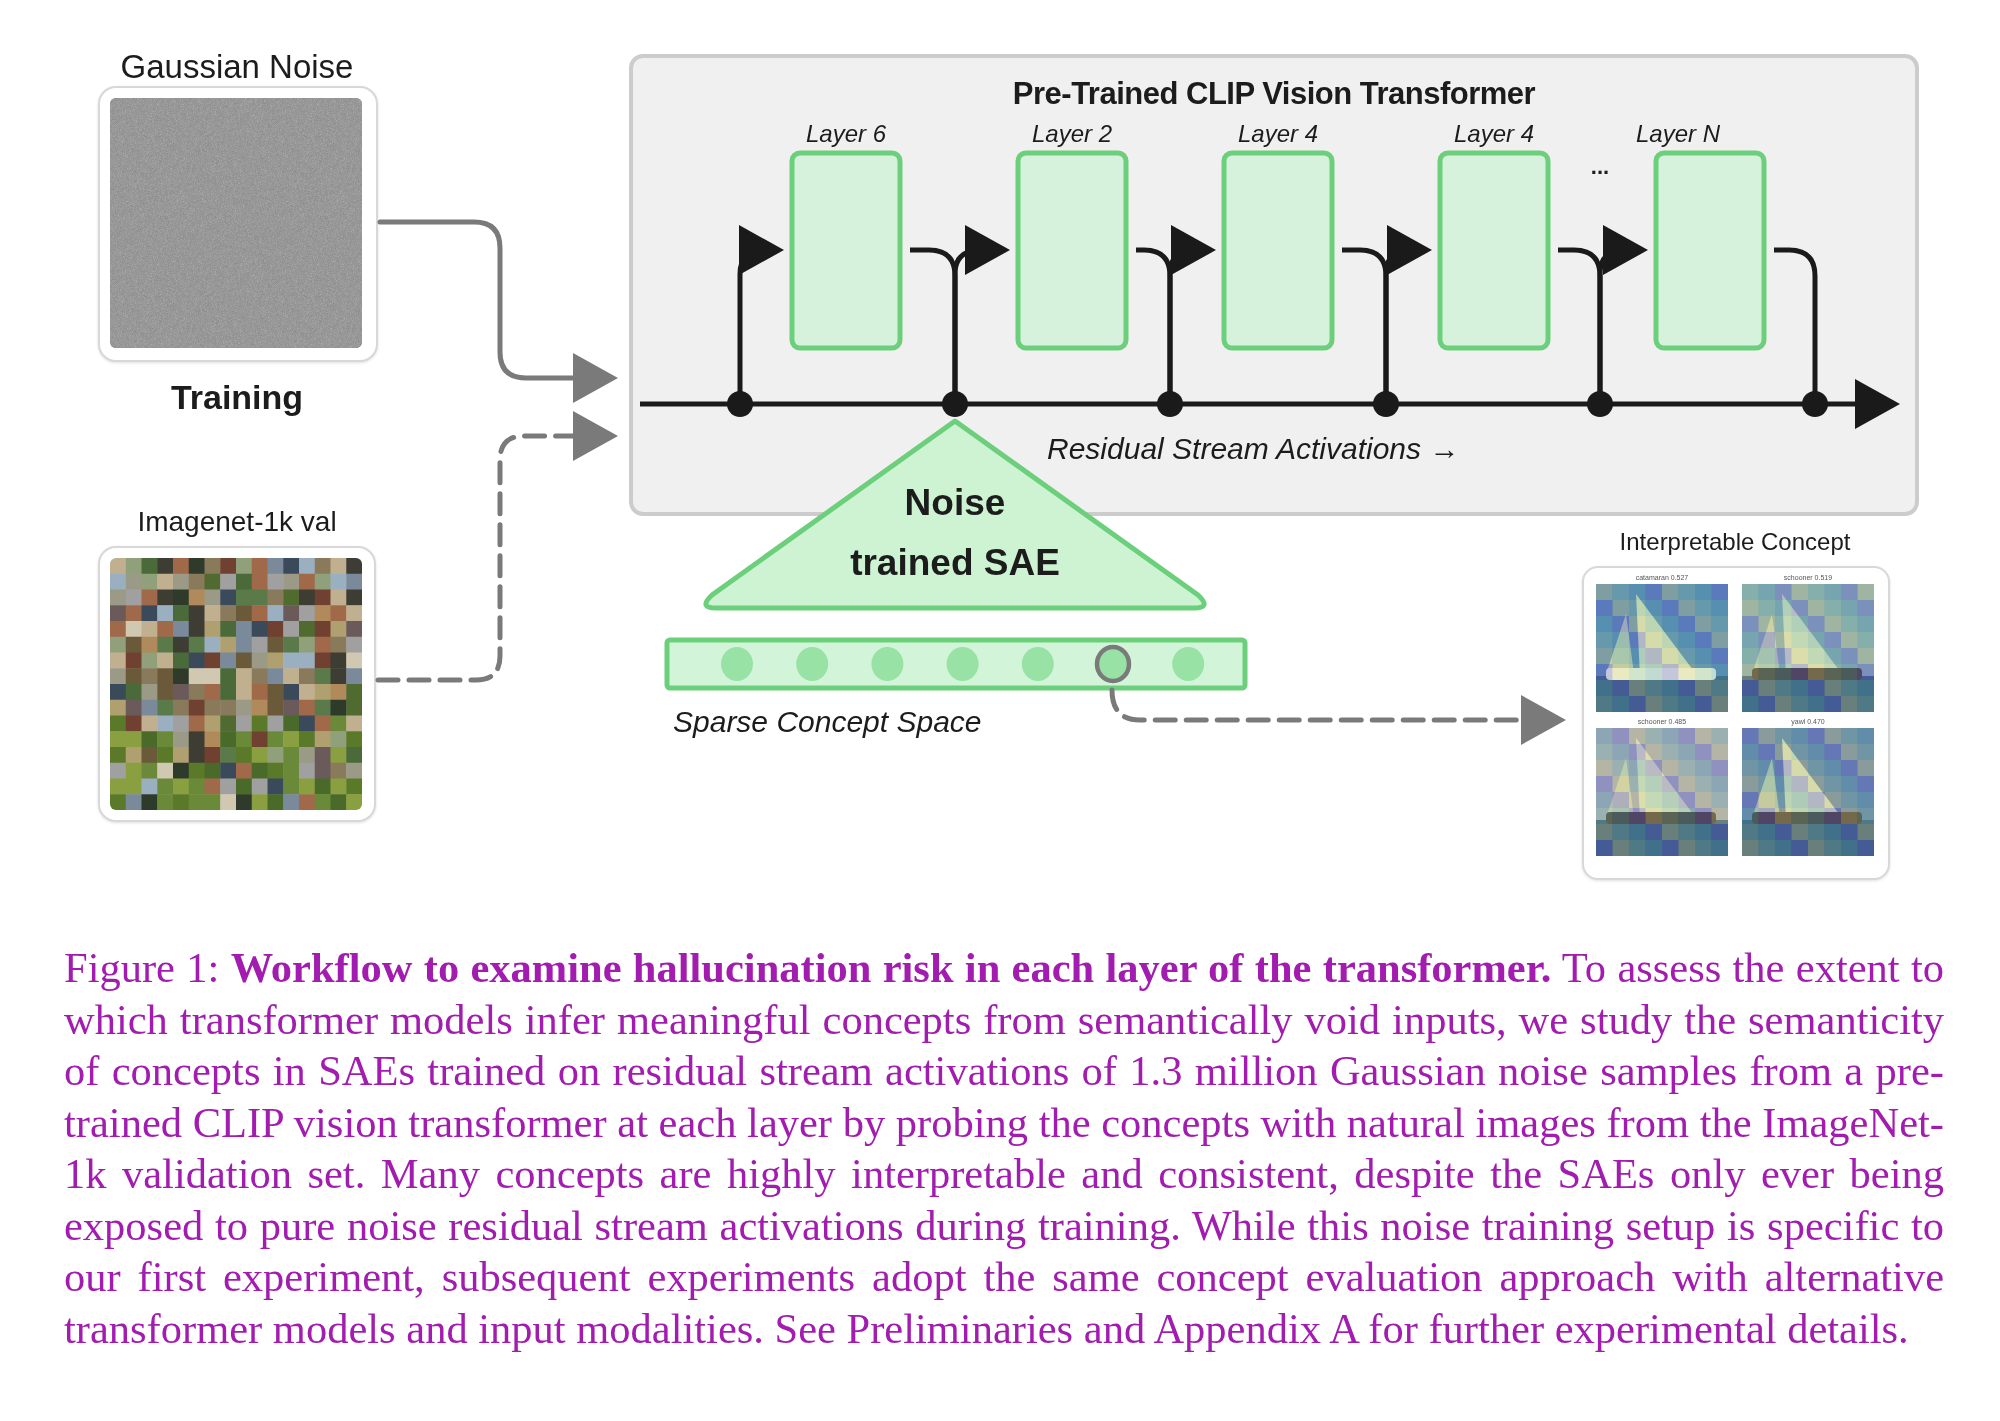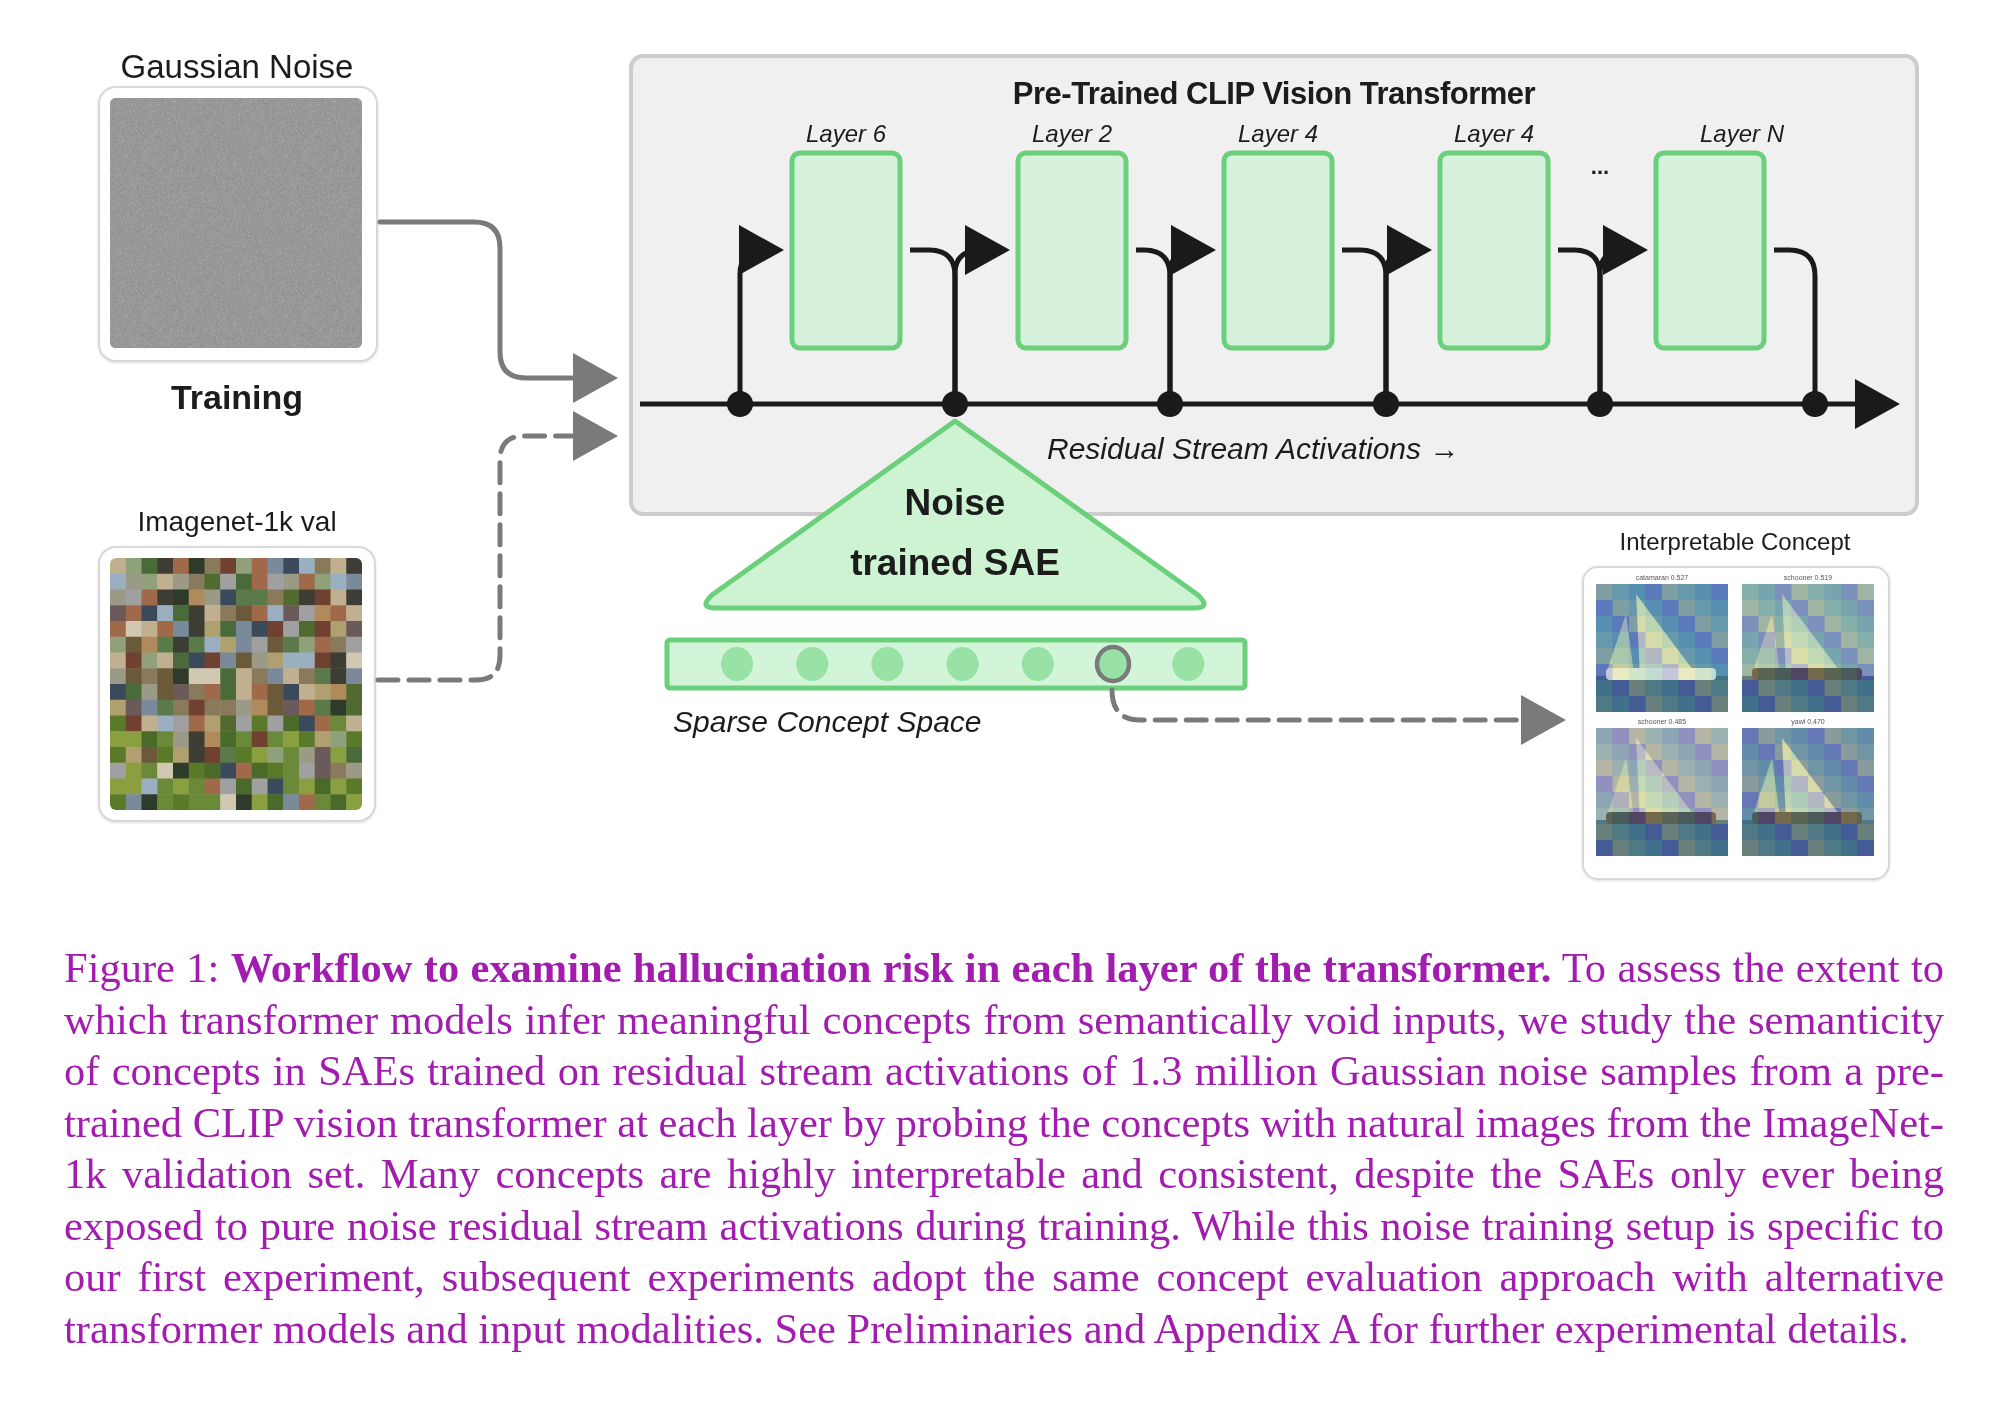--- a/index.html
+++ b/index.html
@@ -364,21 +364,21 @@
 
     <path d="M1112,690 Q1112,720 1140,720 H1556" fill="none" stroke="#7a7a7a" stroke-width="5" stroke-dasharray="20 11" stroke-linecap="round" marker-end="url(#arrGray)"></path>
   </svg>
 
   <div class="lbl sans" style="left:631px; top:76px; width:1286px; text-align:center; font-size:31px; font-weight:bold; letter-spacing:-0.5px;">Pre-Trained CLIP Vision Transformer</div>
   <div id="layer-labels">
       <div class="lbl sans" style="left: 772px; top: 120px; width: 148px; text-align: center; font-size: 24px; font-style: italic;">Layer 6</div>
       <div class="lbl sans" style="left: 998px; top: 120px; width: 148px; text-align: center; font-size: 24px; font-style: italic;">Layer 2</div>
       <div class="lbl sans" style="left: 1204px; top: 120px; width: 148px; text-align: center; font-size: 24px; font-style: italic;">Layer 4</div>
       <div class="lbl sans" style="left: 1420px; top: 120px; width: 148px; text-align: center; font-size: 24px; font-style: italic;">Layer 4</div>
-      <div class="lbl sans" style="left: 1636px; top: 120px; width: 148px; text-align: right; font-size: 24px; font-style: italic;">Layer N</div>
+      <div class="lbl sans" style="left: 1636px; top: 120px; width: 148px; text-align: left; font-size: 24px; font-style: italic;">Layer N</div>
     </div>
   <div class="lbl sans" style="left:1580px; top:154px; width:40px; text-align:center; font-size:22px; font-weight:bold;">...</div>
   <div class="lbl sans" style="left:1047px; top:432px; font-size:30px; font-style:italic;">Residual Stream Activations →</div>
 
   <div class="lbl sans" style="left:855px; top:482px; width:200px; text-align:center; font-size:37px; font-weight:bold;">Noise</div>
   <div class="lbl sans" style="left:805px; top:542px; width:300px; text-align:center; font-size:37px; font-weight:bold;">trained SAE</div>
   <div class="lbl sans" style="left:673px; top:705px; font-size:30px; font-style:italic;">Sparse Concept Space</div>
 
   <div class="lbl sans" style="left:1570px; top:528px; width:330px; text-align:center; font-size:24px;">Interpretable Concept</div>
   <div class="card" style="left:1582px; top:566px; width:304px; height:310px; border-radius:16px;">

